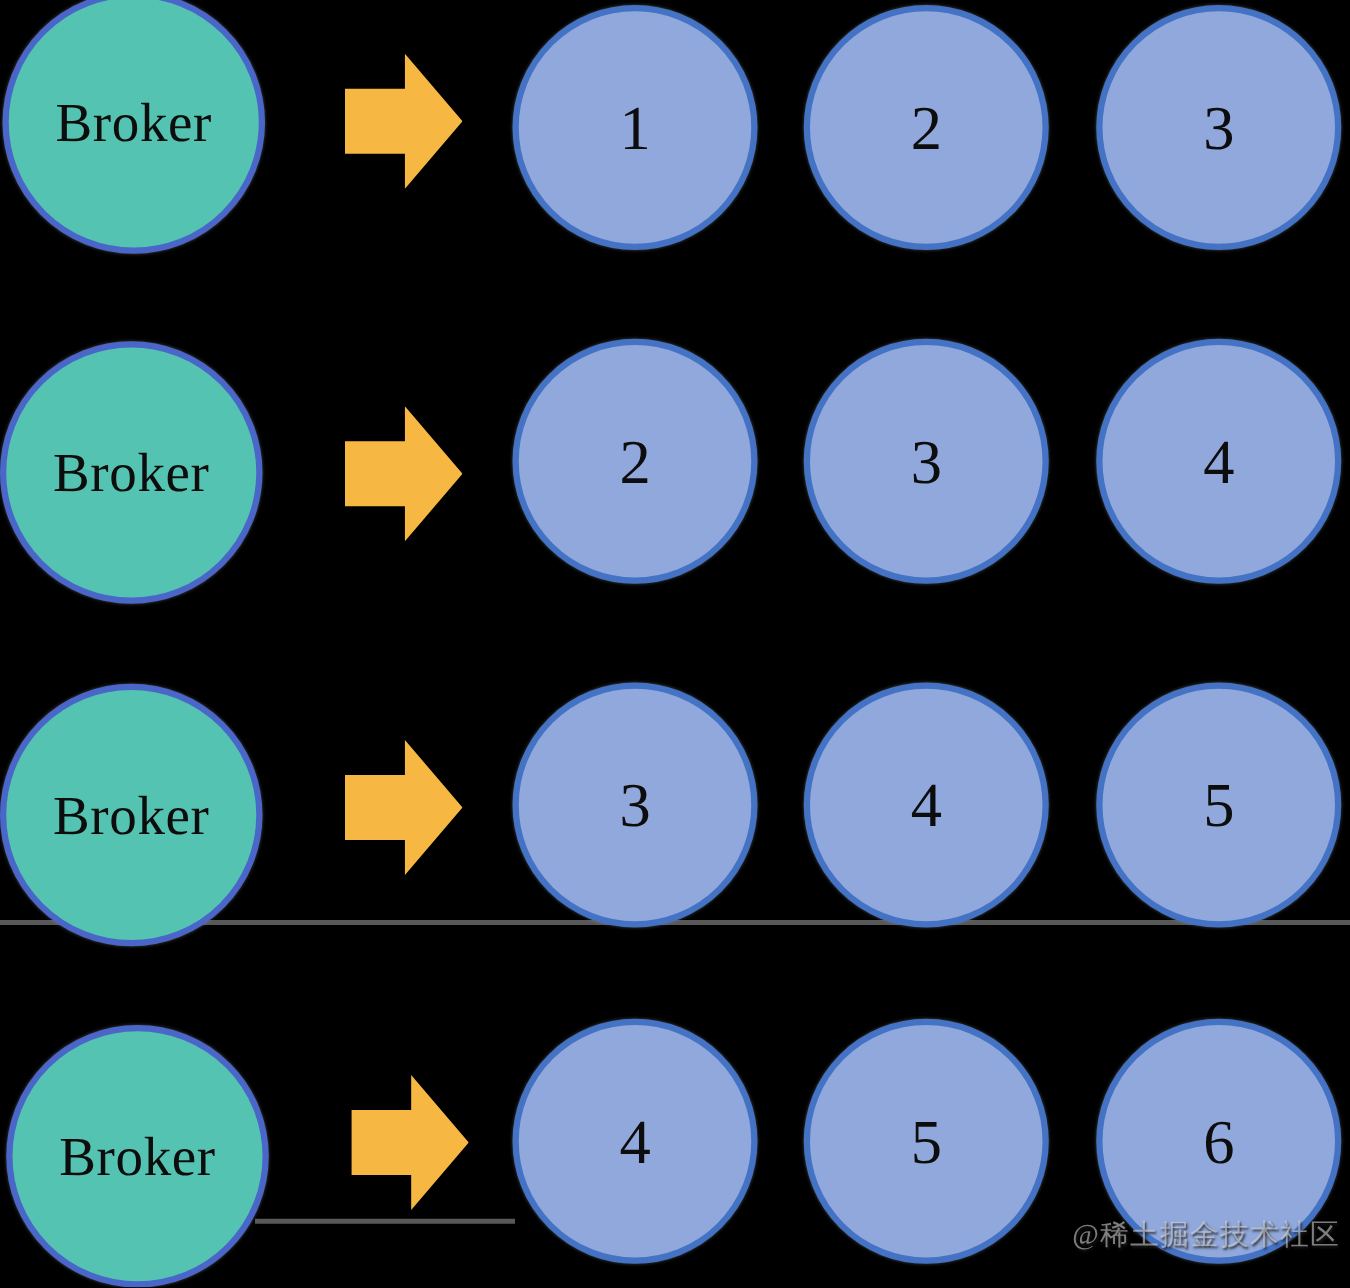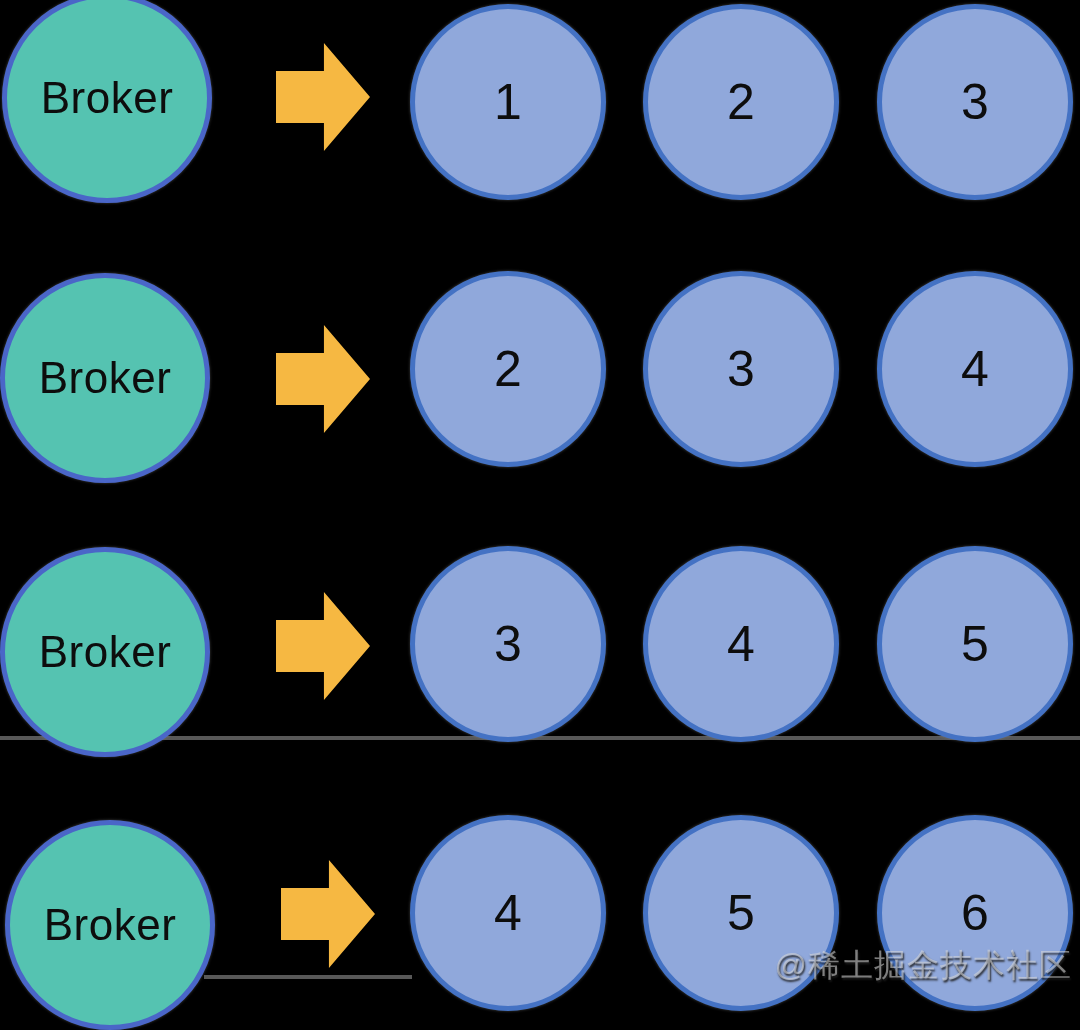--- a/index.html
+++ b/index.html
@@ -6,21 +6,21 @@
     margin: 0;
     padding: 0;
     background: #000000;
   }
   .stage {
     position: relative;
     width: 1080px;
     height: 1030px;
     background: #000000;
     overflow: hidden;
-    font-family: Liberation Sans, sans-serif;
+    font-family: Liberation Serif, serif;
   }
   .circle {
     position: absolute;
     border-radius: 50%;
     display: flex;
     align-items: center;
     justify-content: center;
     box-sizing: border-box;
     z-index: 2;
   }
@@ -80,23 +80,23 @@
     position: absolute;
     height: 4px;
     background: #585858;
     z-index: 1;
   }
   .hline-row3 { top: 736px; left: 0; width: 1080px; }
   .hline-row4 { top: 975px; left: 204px; width: 208px; }
   
   .watermark {
     position: absolute;
-    top: 944px;
+    top: 972px;
     right: 8px;
-    font-size: 32px;
+    font-size: 23px;
     color: rgba(222,222,222,0.55);
     text-shadow: 1px 2px 2px rgba(30,30,30,0.9);
     letter-spacing: 1px;
     white-space: nowrap;
     z-index: 6;
   }
 </style>
 </head>
 <body>
 

